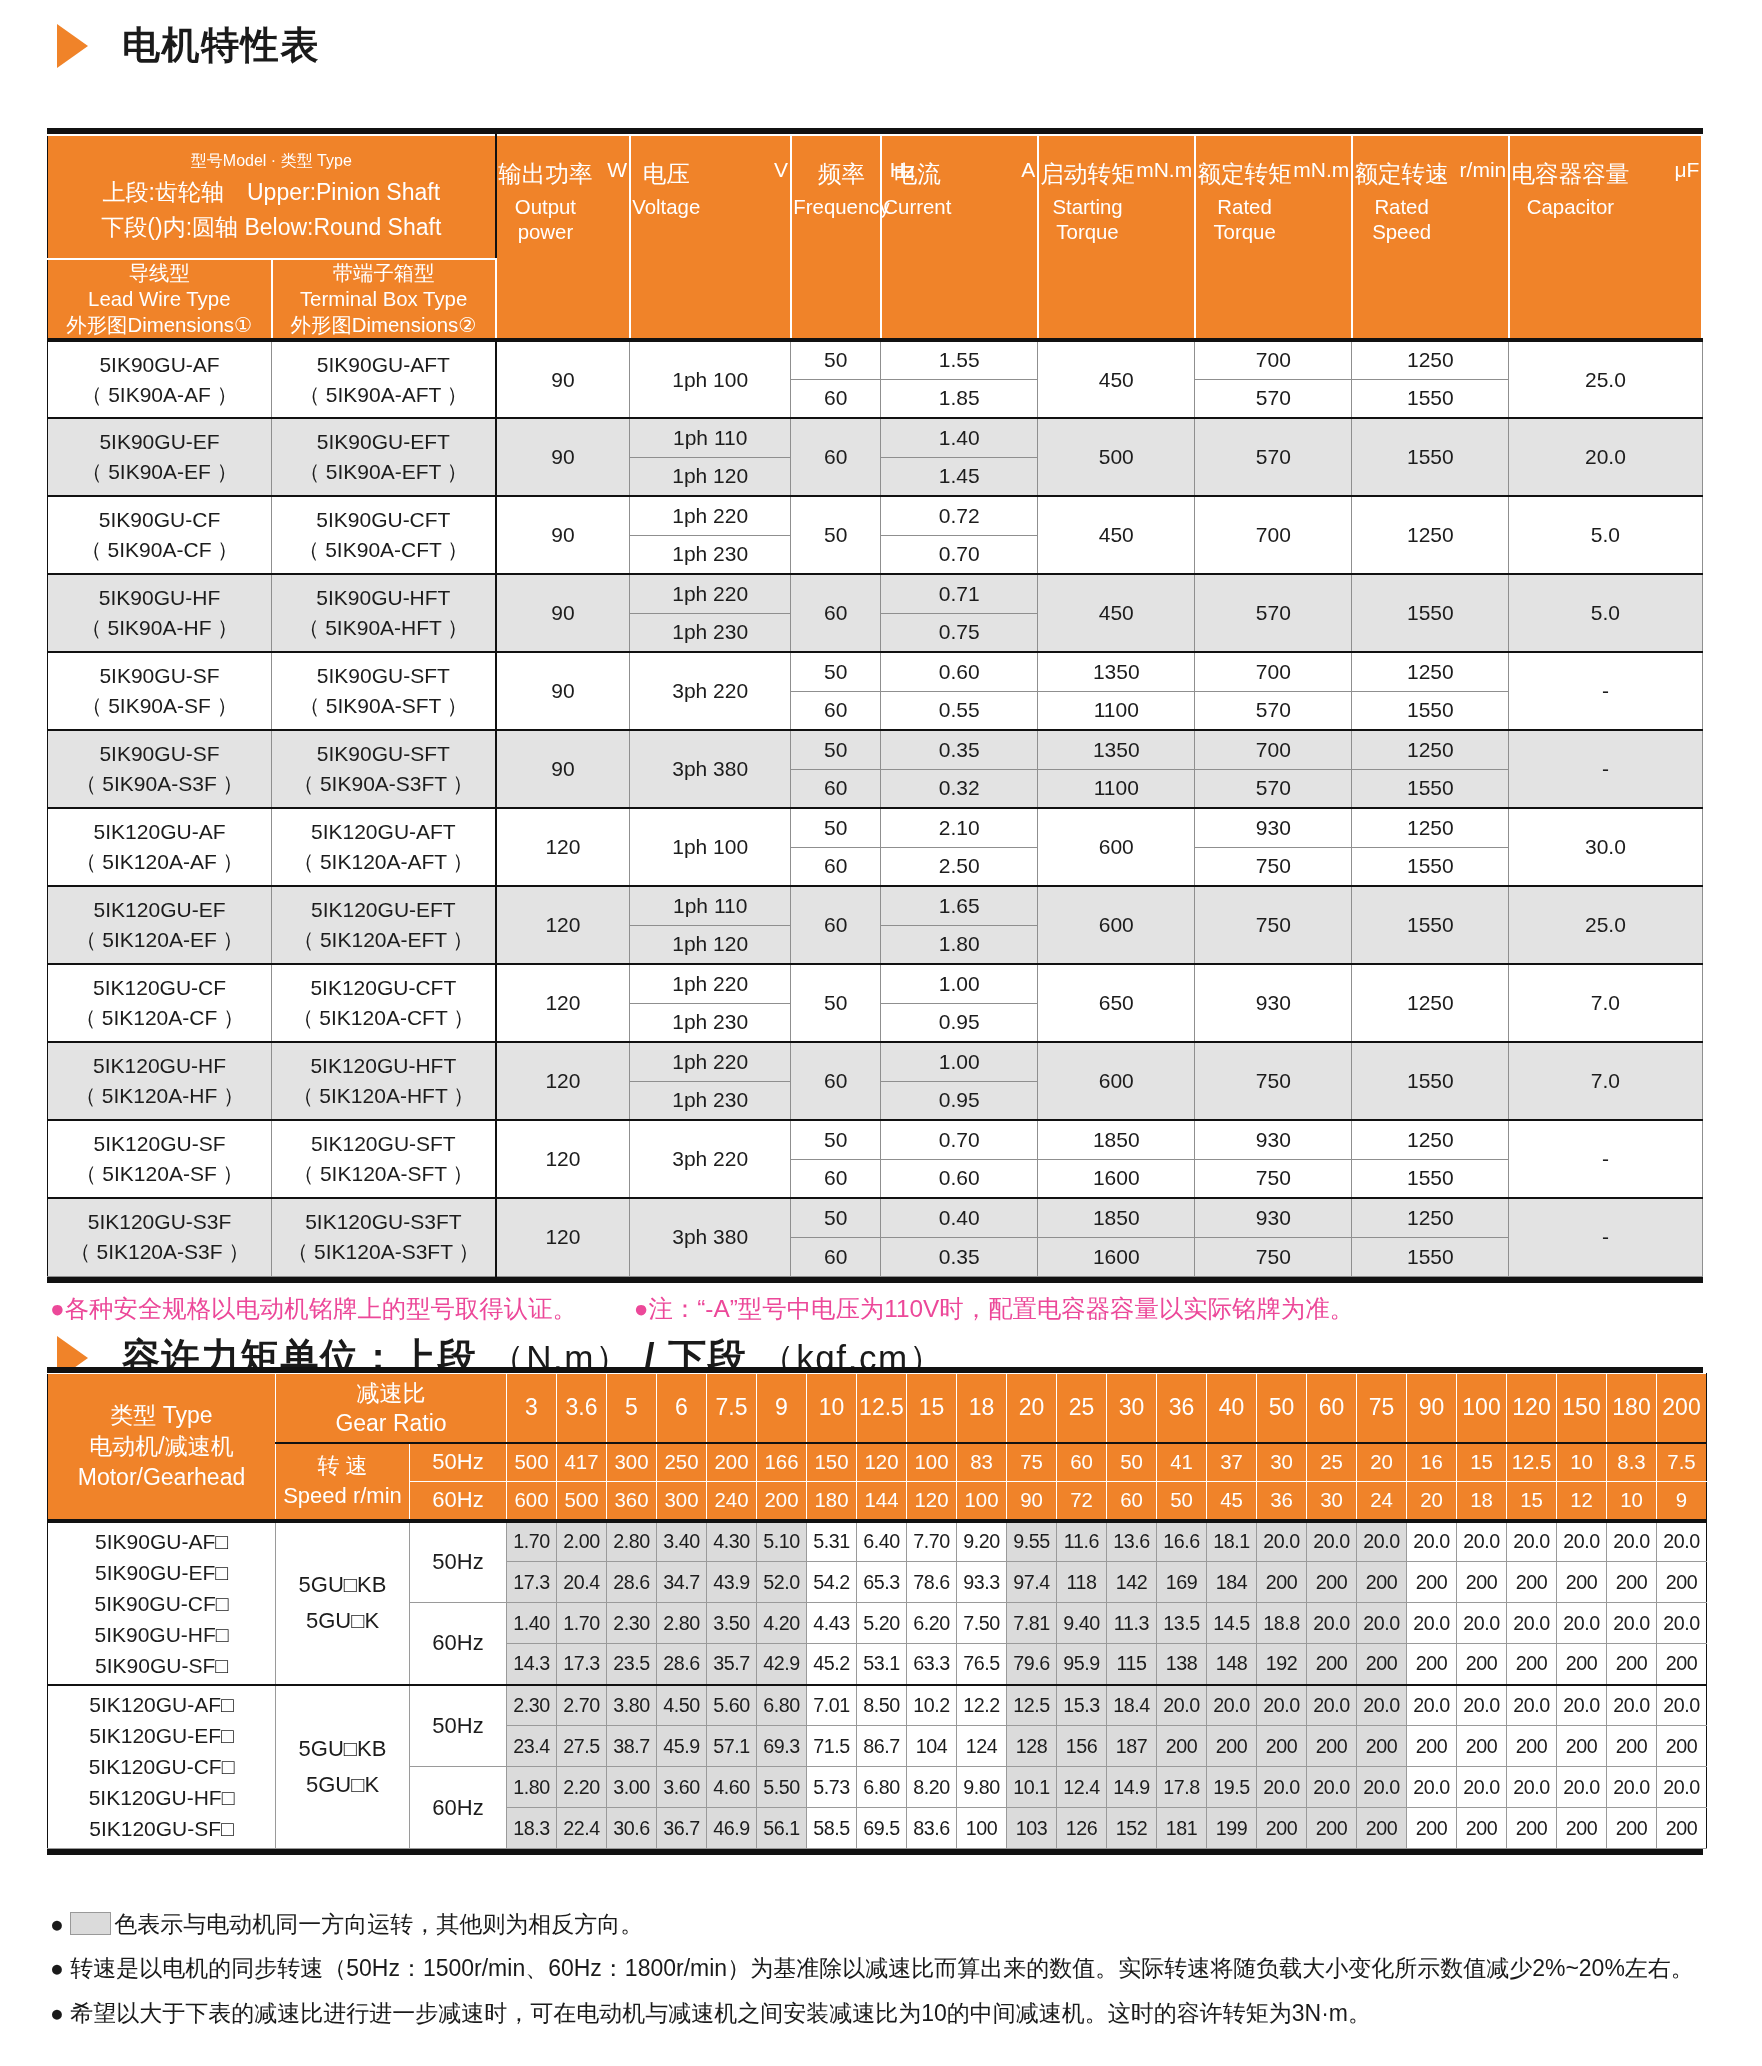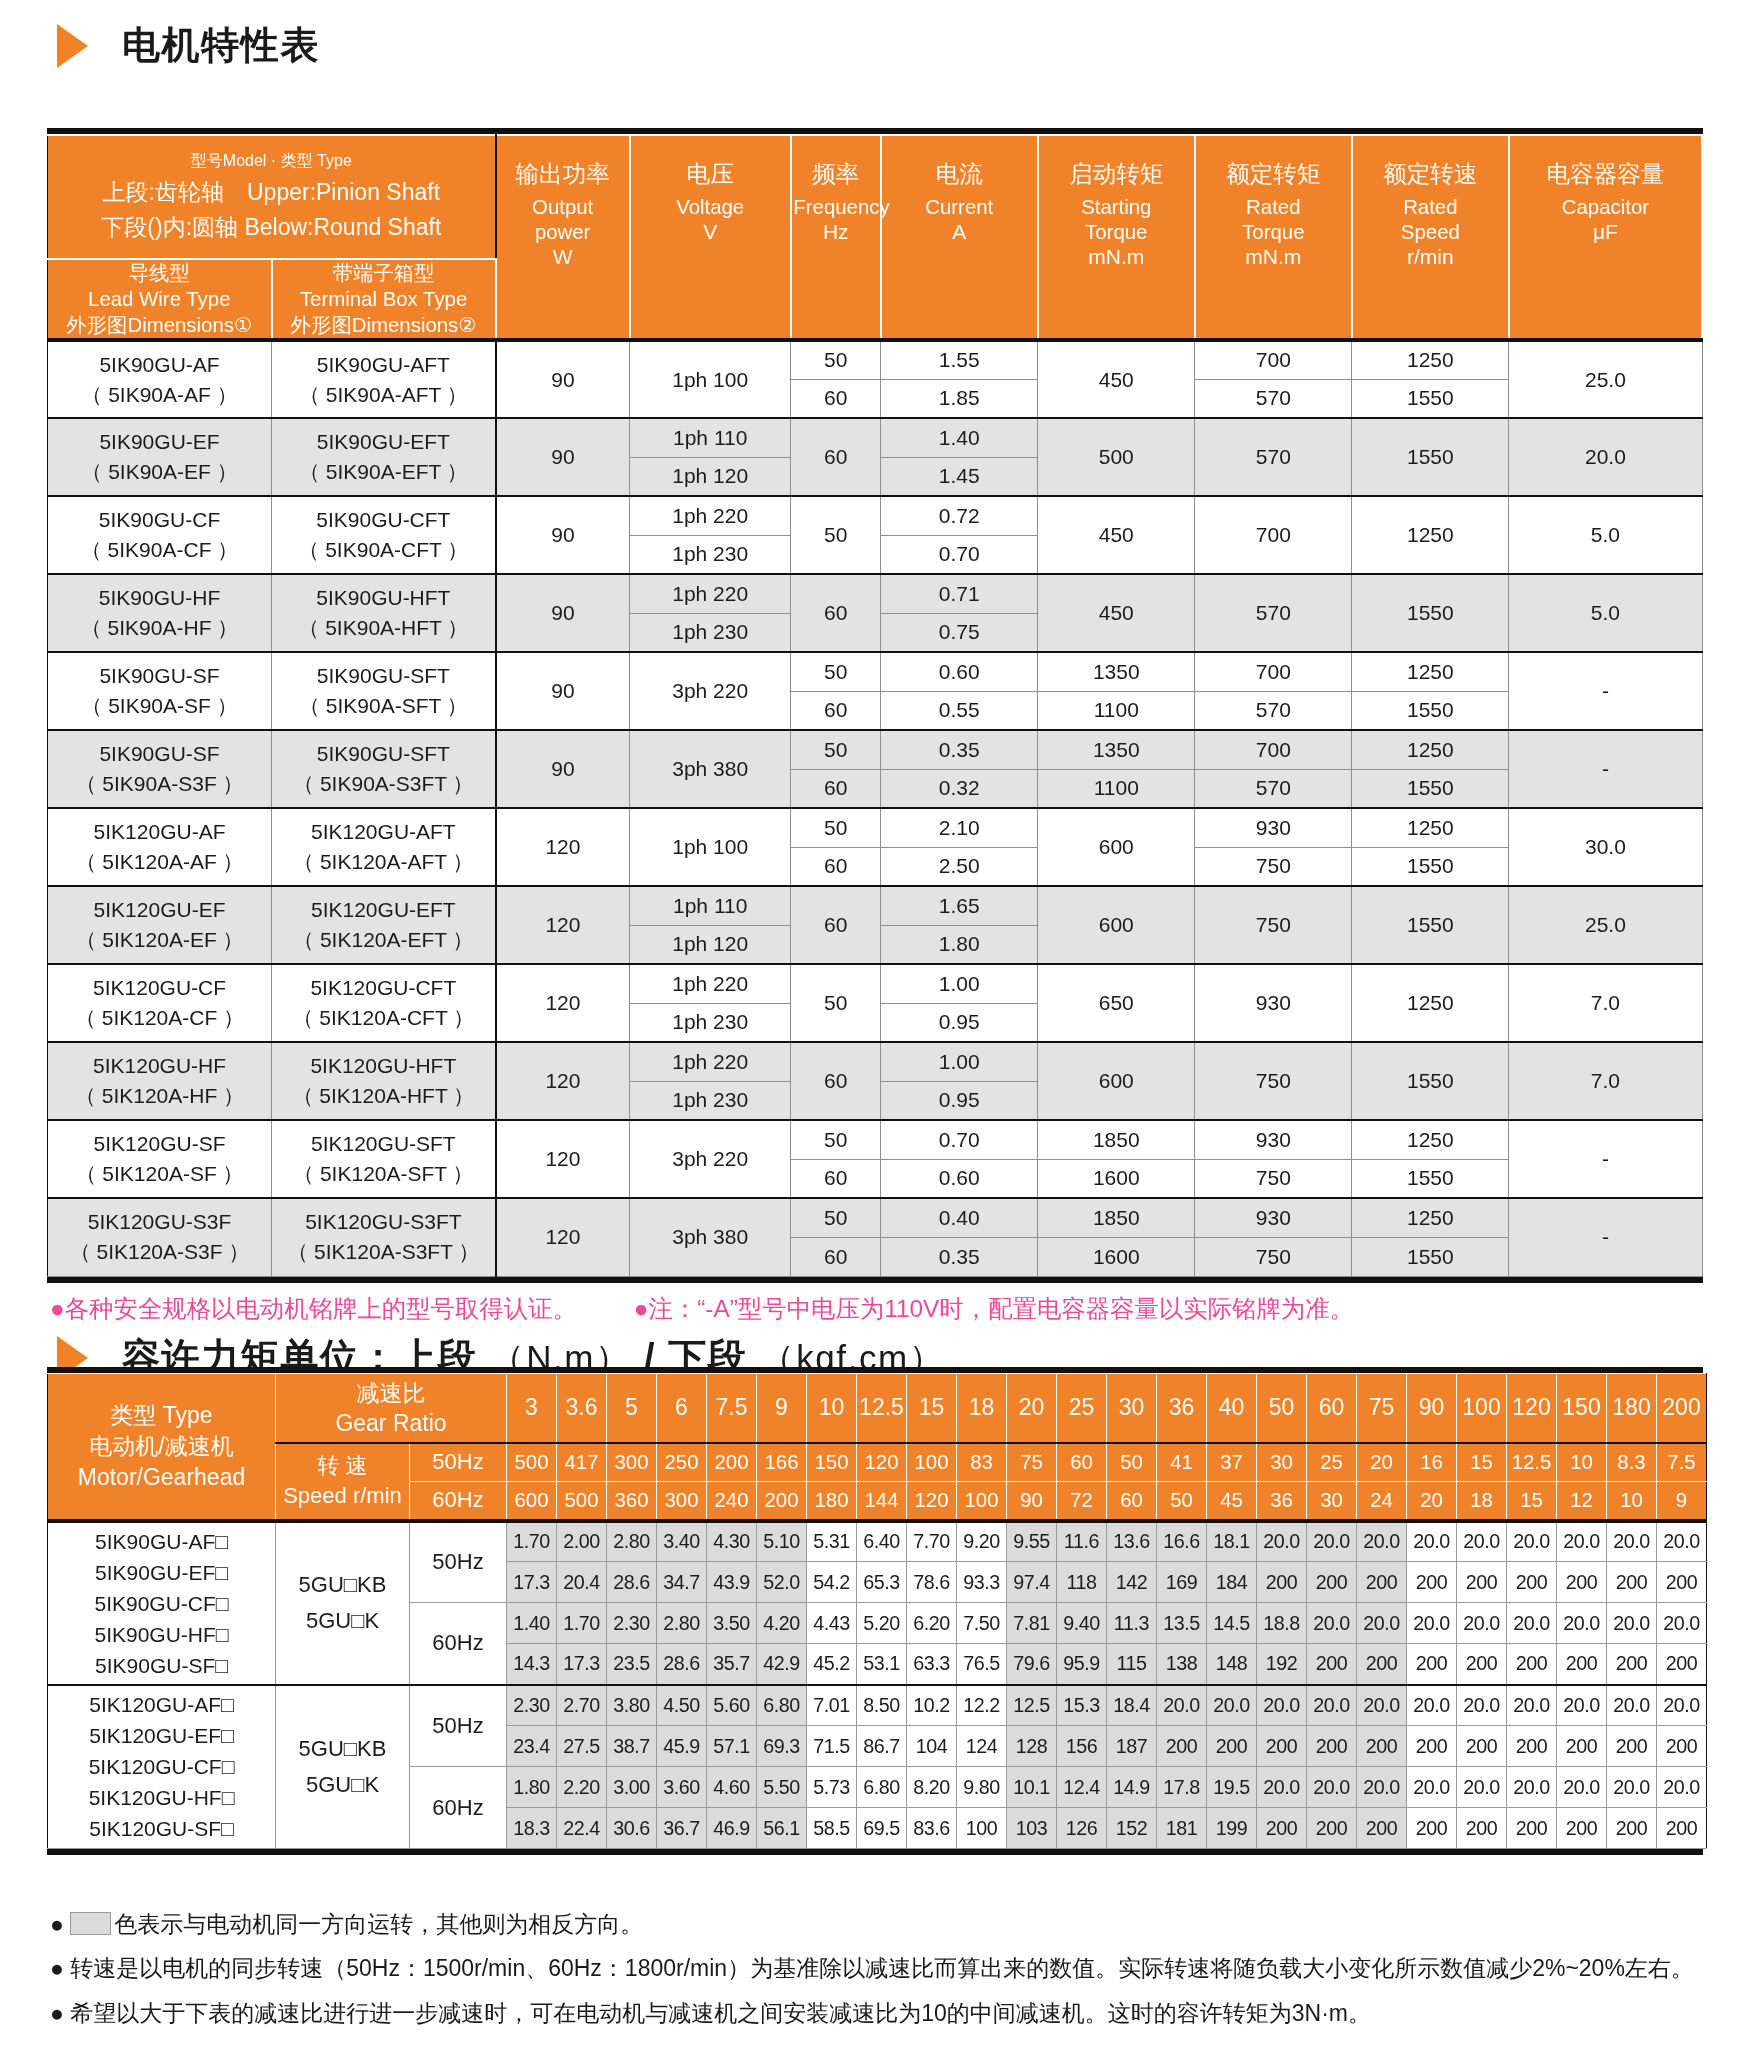--- a/index.html
+++ b/index.html
@@ -32,21 +32,21 @@
   .t1 th{background:var(--orange);color:#fff;font-weight:normal;vertical-align:middle;
     border:2.4px solid #fff;padding:0;}
   .t1 .h-model{border-left:1.6px solid var(--ink);border-right:2.4px solid var(--ink);height:124px;}
   .t1 .h-model .l1{font-size:16px;margin-bottom:0;text-align:center;}
   .t1 .h-model .l2{font-size:23px;margin-top:4.7px;}
   .t1 .h-sub1,.t1 .h-sub2{border-top:2.4px solid var(--ink);height:79px;}
   .t1 .h-sub1{border-left:1.6px solid var(--ink);border-right:1.6px solid var(--ink);}
   .t1 .h-sub2{border-right:2.4px solid var(--ink);}
   .t1 .h-sub1 div,.t1 .h-sub2 div{font-size:20.4px;line-height:26px;}
   .t1 .hb{border-bottom:4.7px solid var(--ink);}
-  .hcell{display:flex;flex-direction:column;height:198px;padding:20.4px 1.6px 17.3px;}
+  .hcell{display:flex;flex-direction:row;justify-content:space-between;height:198px;padding:20.4px 1.6px 17.3px;}
   .hcell .cn{font-size:23.6px;margin-bottom:4.7px;}
   .hcell .en{font-size:20.4px;line-height:25px;}
   .hcell .unit{font-size:21px;}
   .t1 td{border:0.8px solid var(--thin);text-align:center;font-size:21px;height:39px;padding:0;background:#fff;color:#1c1c1c;}
   .t1 tr.alt td{background:var(--rowalt);}
   .t1 td.c-lead{border-left:1.6px solid var(--ink);}
   .t1 td.c-terminal{border-right:2.4px solid var(--ink);}
   .t1 td.c-model{line-height:30px;font-size:21px;}
   .t1 tr.gstart td{border-top:2.4px solid var(--ink);}
   

